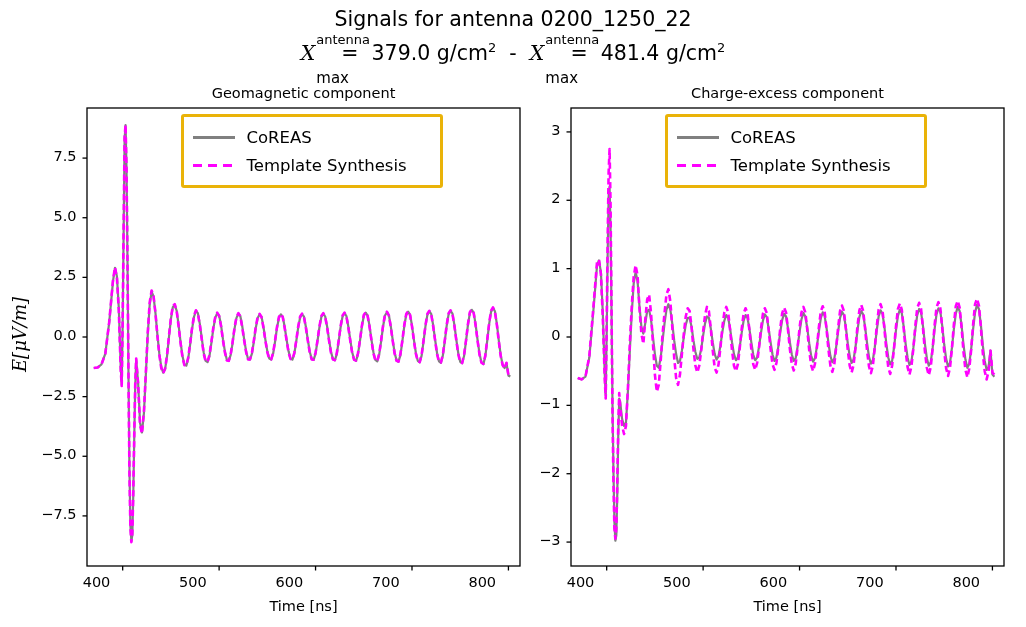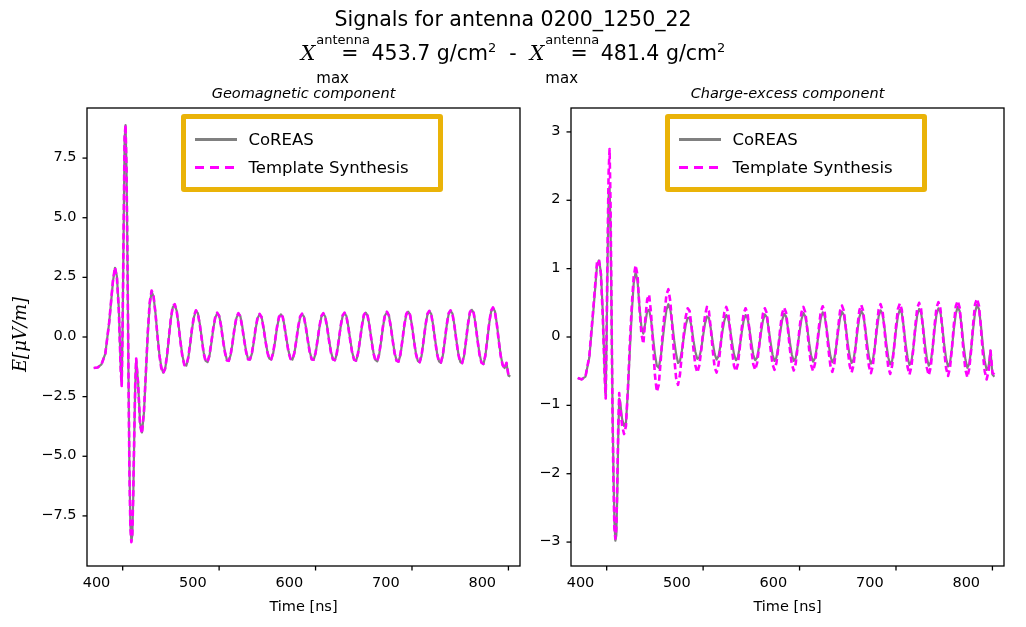--- a/index.html
+++ b/index.html
@@ -69,21 +69,20 @@
   .sup-inline {
     font-size: 13px;
     vertical-align: super;
   }
   .axes-title {
     position: absolute;
     text-align: center;
     font-size: 14.5px;
     color: #000;
     white-space: nowrap;
-    font-style: italic;
   }
   .axis-label {
     position: absolute;
     font-size: 14.5px;
     color: #000;
     white-space: nowrap;
   }
   .ylabel-left {
     position: absolute;
     transform-origin: 50% 50%;
@@ -103,21 +102,21 @@
     text-align: right;
   }
   .ticklabel.x {
   }
   svg.plot {
     position: absolute;
     overflow: visible;
   }
   .legend-box {
     position: absolute;
-    border: 5px solid #eab308;
+    border: 3px solid #eab308;
     background: #ffffff;
     border-radius: 3px;
     box-sizing: border-box;
     padding: 6px 9px 6px 9px;
   }
   .legend-row {
     display: flex;
     align-items: center;
     height: 28px;
   }
@@ -148,21 +147,21 @@
 </style>
 </head>
 <body>
 
 <div id="figure">
 
   <div class="suptitle">
     <span>Signals for antenna 0200_1250_22</span>
     <span class="line2">
       <span class="mathvar"><span>X</span></span><span class="supsub"><span class="sup">antenna</span><span class="sub">max</span></span>&nbsp;&nbsp;&nbsp;&nbsp;<span>=</span>&nbsp;
-      <span>453.7</span>&nbsp;<span>g/cm</span><span class="sup-inline">2</span>
+      <span>379.0</span>&nbsp;<span>g/cm</span><span class="sup-inline">2</span>
       &nbsp;<span>-</span>&nbsp;
       <span class="mathvar"><span>X</span></span><span class="supsub"><span class="sup">antenna</span><span class="sub">max</span></span>&nbsp;&nbsp;&nbsp;&nbsp;<span>=</span>&nbsp;
       <span>481.4</span>&nbsp;<span>g/cm</span><span class="sup-inline">2</span>
     </span>
   </div>
 
   <div id="axes-left">
       <div class="axes-title" style="left: 87px; width: 433px; top: 85px;">Geomagnetic component</div>
       <div class="ticklabel x" style="left: 82.6815px; width: 80px; top: 574px;">400</div>
       <div class="ticklabel x" style="left: 179.118px; width: 80px; top: 574px;">500</div>

